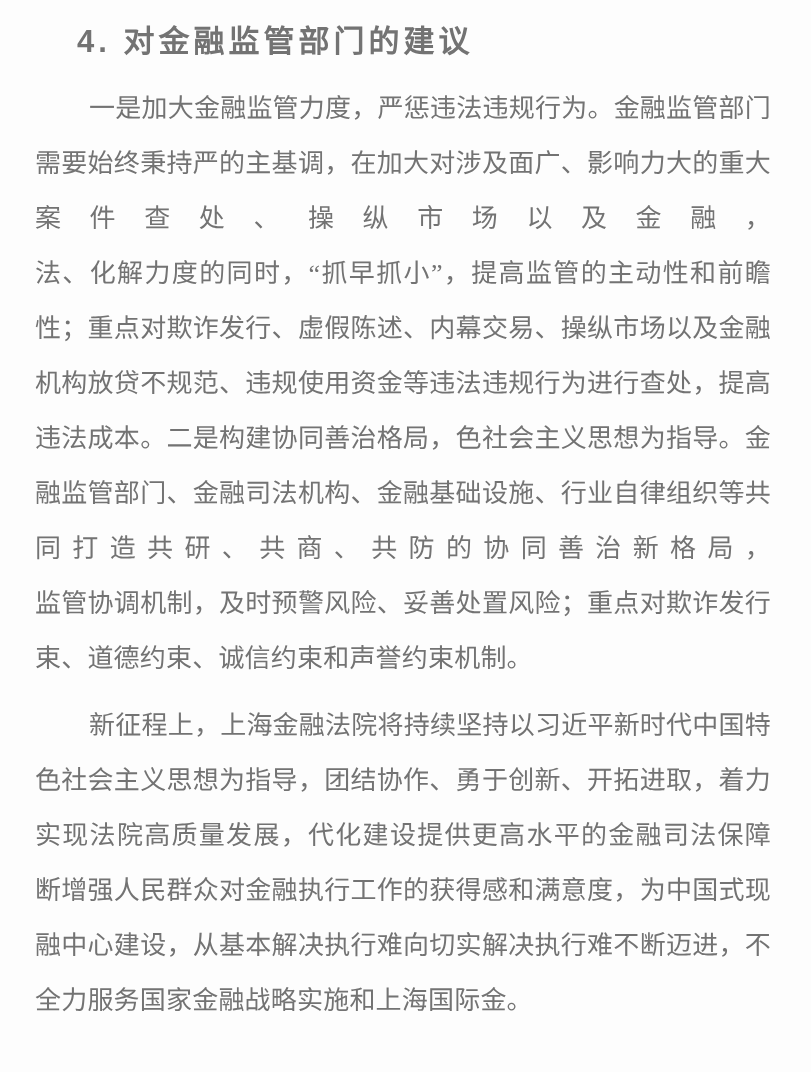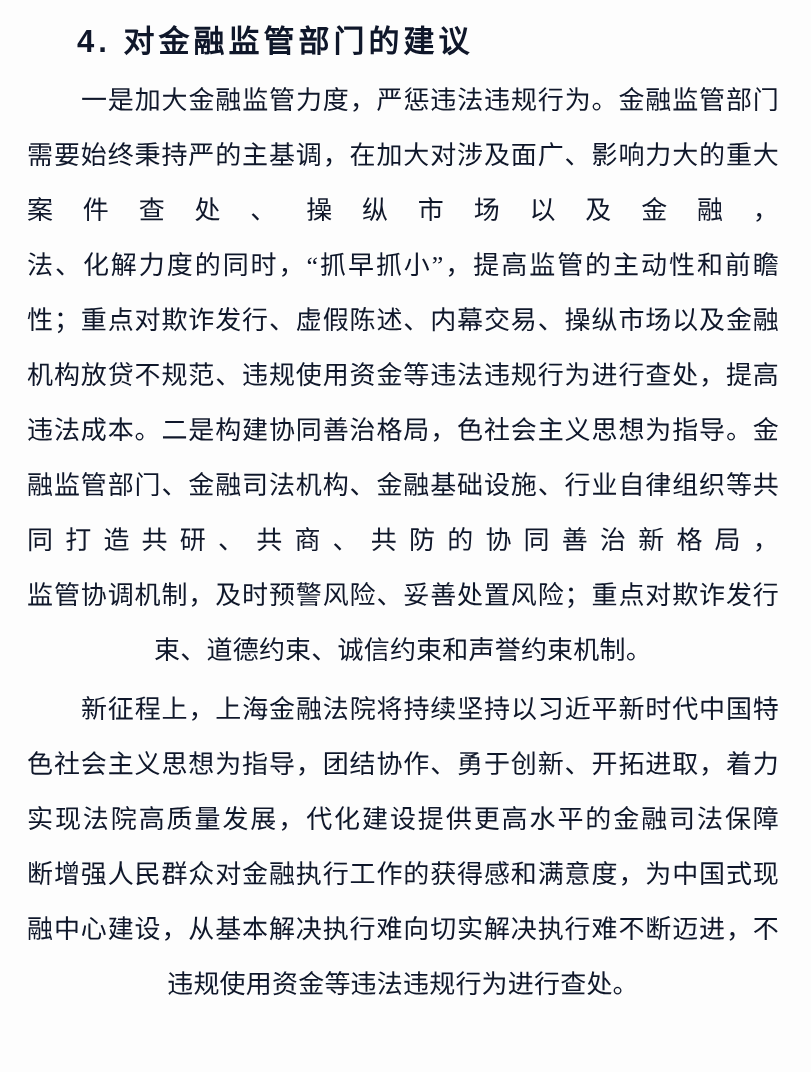--- a/index.html
+++ b/index.html
@@ -10,44 +10,43 @@
   }
   .page {
     position: relative;
     width: 811px;
     height: 1072px;
     background: #fdfdfd;
     box-sizing: border-box;
     padding: 14px 28px 0 23px;
     overflow: hidden;
     font-family: "Liberation Serif", "DejaVu Serif", serif;
-    color: #0f172a;
+    color: #737373;
   }
   .heading {
     margin: 0;
     height: 55px;
     line-height: 55px;
     padding-left: 54px;
     font-size: 31px;
     font-weight: 700;
     letter-spacing: 4px;
     font-family: "Liberation Sans", "DejaVu Sans", sans-serif;
     white-space: nowrap;
   }
   .paragraph {
-    margin: 4px;
+    margin: 12px;
     padding: 0;
   }
   .line {
     height: 55px;
     line-height: 55px;
     font-size: 26px;
     letter-spacing: 0.2px;
     white-space: nowrap;
-    text-align: center;
   }
   .line.justify {
     white-space: normal;
     text-align: justify;
     text-align-last: justify;
     text-justify: inter-character;
     word-break: keep-all;
     overflow: hidden;
   }
   .line.indent {
@@ -72,16 +71,16 @@
         <div class="line justify">同打造共研、共商、共防的协同善治新格局，构建长效信息传递、</div>
         <div class="line justify">监管协调机制，及时预警风险、妥善处置风险；重点对欺诈发行</div>
         <div class="line">束、道德约束、诚信约束和声誉约束机制。</div>
       </div>
       <div class="paragraph">
         <div class="line indent justify">新征程上，上海金融法院将持续坚持以习近平新时代中国特</div>
         <div class="line justify">色社会主义思想为指导，团结协作、勇于创新、开拓进取，着力</div>
         <div class="line justify">实现法院高质量发展，代化建设提供更高水平的金融司法保障</div>
         <div class="line justify">断增强人民群众对金融执行工作的获得感和满意度，为中国式现</div>
         <div class="line justify">融中心建设，从基本解决执行难向切实解决执行难不断迈进，不</div>
-        <div class="line">违规使用资金等违法违规行为进行查处。</div>
+        <div class="line">全力服务国家金融战略实施和上海国际金。</div>
       </div>
     </div>
 </div>
 
 </body></html>

